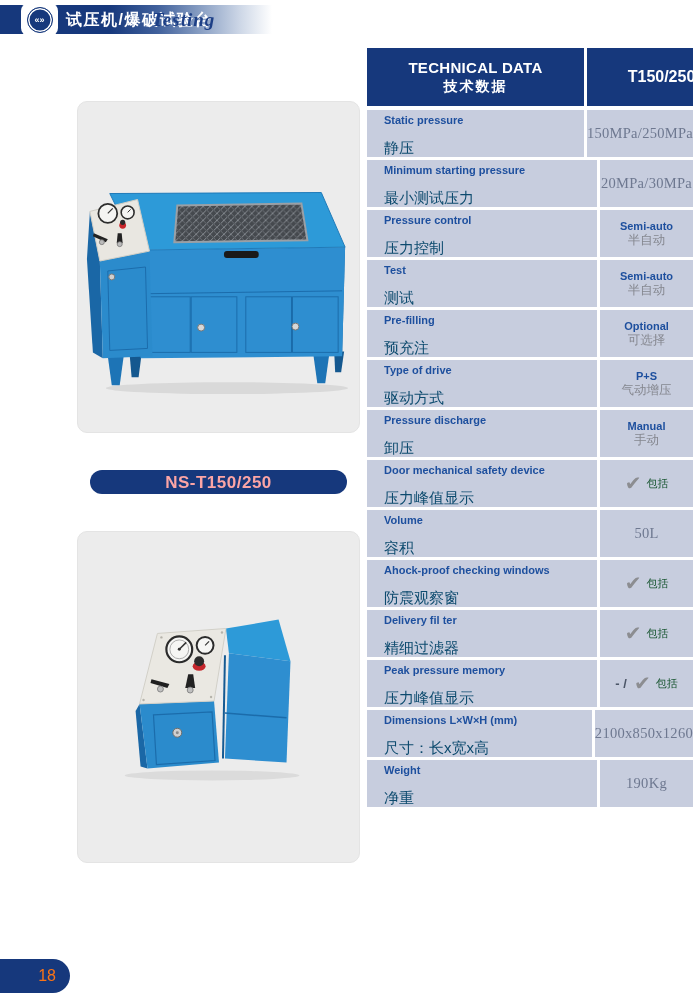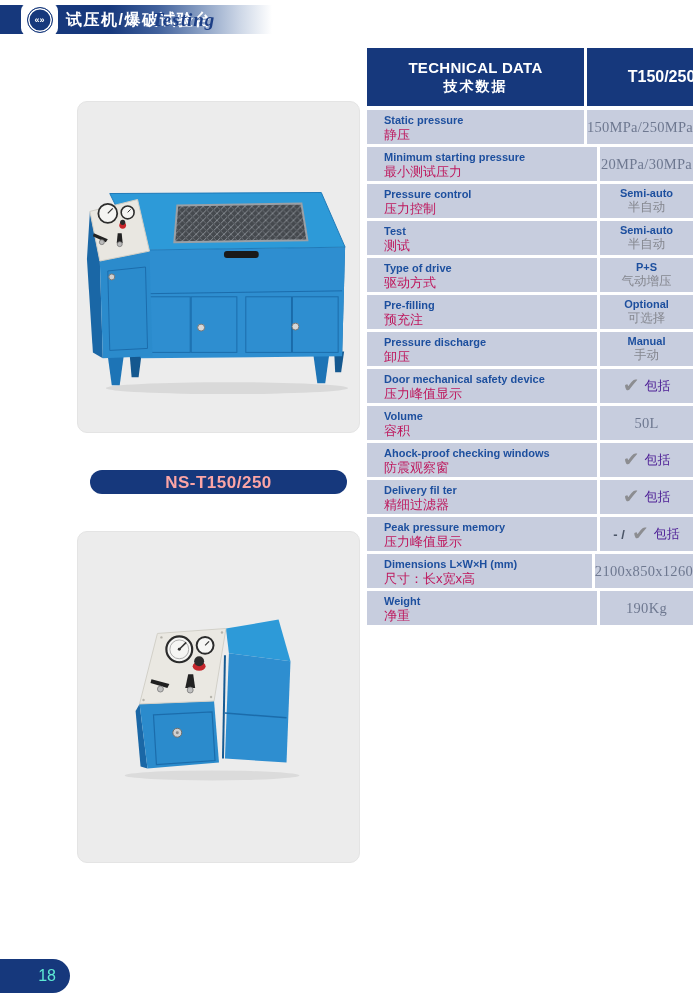--- a/index.html
+++ b/index.html
@@ -43,34 +43,34 @@
   .tt-header .hcell.right { width:106px; }
   .tt-h-en { font-size:15px; font-weight:bold; letter-spacing:0.3px; }
   .tt-h-zh { font-size:14px; font-weight:bold; margin-top:2px; letter-spacing:2px; }
   .tt-h-model { font-size:16px; font-weight:bold;margin-left:43px; }
 
   .tt-rows { margin-top:4px; height:483px; display:flex; flex-direction:column; gap:3px; }
   .trow { flex:1; display:flex; gap:3px; }
   .cell-label { width:259px; background:#c7cdde; padding:4px 6px 2px 17px; display:flex;
     flex-direction:column; justify-content:center; }
   .cell-label .en { font-size:11px; font-weight:bold; color:#1d4f9e; line-height:12px; }
-  .cell-label .zh { font-size:13px; color:#be185d; line-height:15px; margin-top:1px; }
+  .cell-label .zh { font-size:15px; color:#0c4a6e; line-height:15px; margin-top:14px; }
   .cell-value { width:106px; background:#c7cdde; display:flex; flex-direction:column;
     align-items:center; justify-content:center; text-align:left; }
   .val-plain { font-family:"Liberation Serif", serif; font-size:14.5px; color:#6e7890; letter-spacing:0.3px; }
   .val-en { font-size:11px; font-weight:bold; color:#1d4f9e; line-height:12px; }
   .val-zh { font-size:12.5px; color:#85878f; line-height:15px; margin-top:1px; }
   .val-check-wrap { display:flex; flex-direction:row; align-items:center; justify-content:center; gap:5px; }
   .check-glyph { font-size:20px; color:#8c8d91; line-height:20px; transform:translateY(-1px); }
   .dash-prefix { font-size:13px; font-weight:bold; color:#4c5668; margin-right:2px; }
-  .pkg-zh { font-size:13px; color:#4c1d95; }
+  .pkg-zh { font-size:11px; color:#14532d; }
 
   
   .page-badge { position:absolute; left:0; top:959px; width:70px; height:34px; background:#16387c;
-    border-radius:0 17px 17px 0; color:#5eead4; font-size:16px; text-align:right;
+    border-radius:0 17px 17px 0; color:#f97316; font-size:16px; text-align:right;
     line-height:34px; padding-right:14px; }
 </style>
 </head>
 <body>
 
 <div class="page">
 
   <div class="topbar">
     <div class="logo-box">
       <div class="logo-circle">«»</div>
@@ -216,36 +216,36 @@
             <div class="en">Test</div>
             <div class="zh">测试</div>
           </div>
           <div class="cell-value">
             <div class="val-en">Semi-auto</div>
             <div class="val-zh">半自动</div>
           </div>
         </div>
         <div class="trow">
           <div class="cell-label">
+            <div class="en">Pre-filling</div>
+            <div class="zh">预充注</div>
+          </div>
+          <div class="cell-value">
+            <div class="val-en">Optional</div>
+            <div class="val-zh">可选择</div>
+          </div>
+        </div>
+        <div class="trow">
+          <div class="cell-label">
             <div class="en">Type of drive</div>
             <div class="zh">驱动方式</div>
           </div>
           <div class="cell-value">
             <div class="val-en">P+S</div>
             <div class="val-zh">气动增压</div>
-          </div>
-        </div>
-        <div class="trow">
-          <div class="cell-label">
-            <div class="en">Pre-filling</div>
-            <div class="zh">预充注</div>
-          </div>
-          <div class="cell-value">
-            <div class="val-en">Optional</div>
-            <div class="val-zh">可选择</div>
           </div>
         </div>
         <div class="trow">
           <div class="cell-label">
             <div class="en">Pressure discharge</div>
             <div class="zh">卸压</div>
           </div>
           <div class="cell-value">
             <div class="val-en">Manual</div>
             <div class="val-zh">手动</div>

